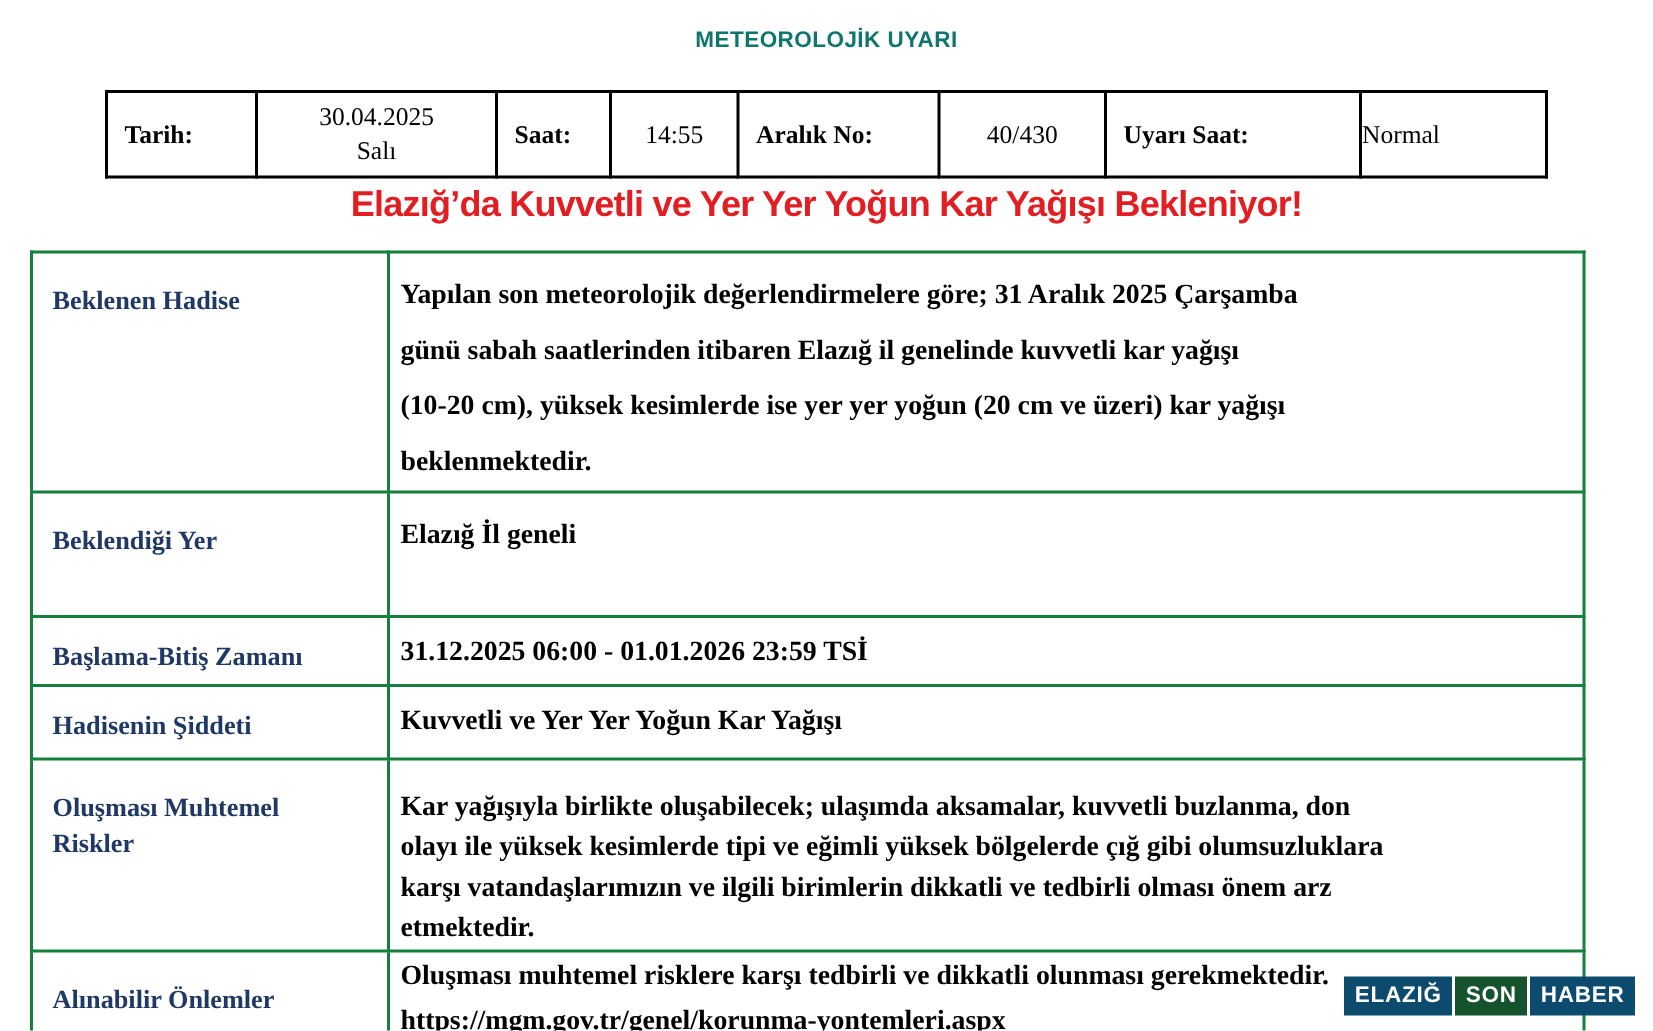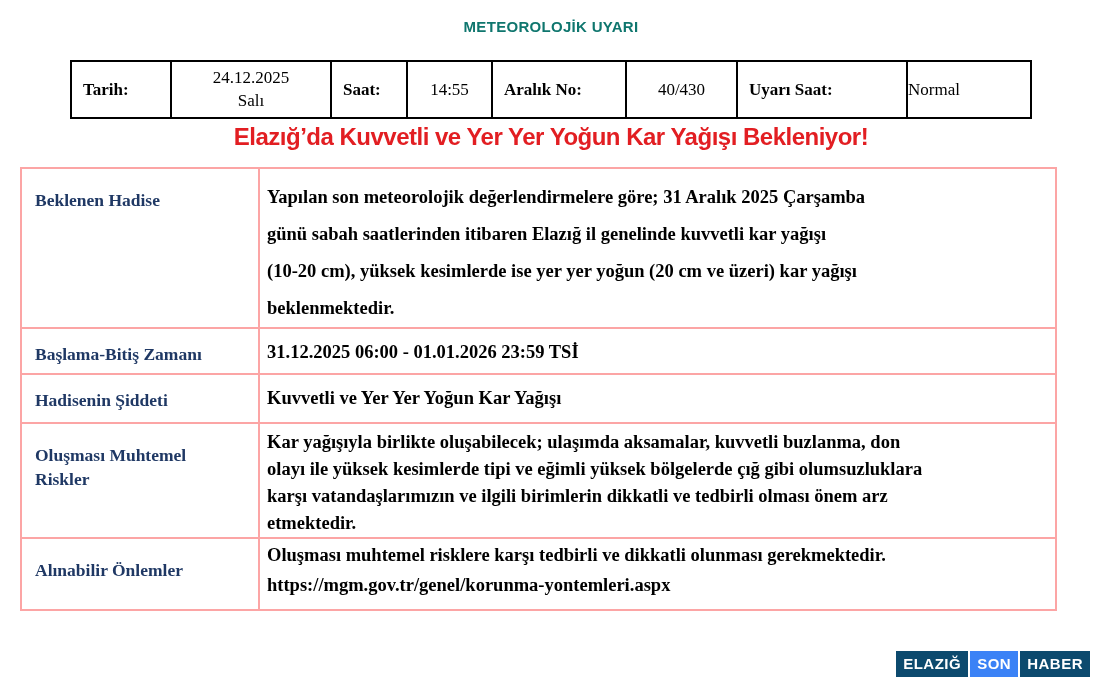--- a/index.html
+++ b/index.html
@@ -42,53 +42,53 @@
     font-weight: bold; font-size: 24px;
     color: #e21e22; letter-spacing: -0.5px;
   }
   
   .details-table {
     position: absolute; left: 20px; top: 167px;
     width: 1035px;
     border-collapse: collapse; table-layout: fixed;
   }
   .details-table td {
-    border: 2px solid #fca5a5;
+    border: 2px solid #15803d;
     vertical-align: top;
     overflow: hidden;
   }
   .label-cell {
     color: #1f3864;
     font-weight: bold;
     font-size: 17.5px;
     padding: 20px 14px 0 13px;
     line-height: 1.35;
   }
   .label-cell.mid { padding-top: 14px; }
   .value-cell {
     font-weight: bold;
     font-size: 18.5px;
     color: #000;
     padding: 8px 12px 0 7px;
   }
   .value-wide { line-height: 37px; padding-top: 10px; margin-top: 26px; }
-  .value-tight { line-height: 27px; padding-top: 5px; }
+  .value-tight { line-height: 27px; padding-top: 18px; }
   .value-mid { padding-top: 13px; }
   .measure-url { margin-top: 9px; }
   
   .site-logo {
     position: absolute; top: 651px; right: 12px;
     display: flex; gap: 2px;
     font-family: "Liberation Sans", sans-serif;
     font-weight: bold; font-size: 15px;
     color: #fff; z-index: 5;
   }
   .logo-seg { padding: 4px 7px 5px 7px; letter-spacing: 0.5px; }
   .logo-navy { background: #0c4a6e; }
-  .logo-red  { background: #3b82f6; }
+  .logo-red  { background: #14532d; }
 </style>
 </head>
 <body>
 
 <div>
 
   <div class="doc-title">METEOROLOJİK UYARI</div>
 
   <table class="meta-table">
     <colgroup>
@@ -97,21 +97,21 @@
       <col style="width:76px">
         <col style="width:85px">
       <col style="width:134px">
         <col style="width:111px">
       <col style="width:170px">
         <col style="width:124px">
     </colgroup>
     <tbody>
         <tr>
       <td class="meta-label">Tarih:</td>
-      <td class="meta-val-center pre">24.12.2025
+      <td class="meta-val-center pre">30.04.2025
 Salı</td>
       <td class="meta-label">Saat:</td>
       <td class="meta-val-center">14:55</td>
       <td class="meta-label">Aralık No:</td>
       <td class="meta-val-center">40/430</td>
       <td class="meta-label">Uyarı Saat:</td>
       <td class="meta-val-left">Normal</td>
     </tr>
   </tbody>
     </table>
@@ -123,20 +123,24 @@
       <col style="width:238px">
         <col style="width:797px">
     </colgroup>
     <tbody>
         <tr style="height:148px">
       <td class="label-cell">Beklenen Hadise</td>
       <td class="value-cell value-wide pre">Yapılan son meteorolojik değerlendirmelere göre; 31 Aralık 2025 Çarşamba
 günü sabah saatlerinden itibaren Elazığ il genelinde kuvvetli kar yağışı
 (10-20 cm), yüksek kesimlerde ise yer yer yoğun (20 cm ve üzeri) kar yağışı
 beklenmektedir.</td>
+    </tr>
+    <tr style="height:83px">
+      <td class="label-cell">Beklendiği Yer</td>
+      <td class="value-cell" style="padding-top:18px">Elazığ İl geneli</td>
     </tr>
     <tr style="height:46px">
       <td class="label-cell mid">Başlama-Bitiş Zamanı</td>
       <td class="value-cell value-mid">31.12.2025 06:00 - 01.01.2026 23:59 TSİ</td>
     </tr>
     <tr style="height:49px">
       <td class="label-cell mid">Hadisenin Şiddeti</td>
       <td class="value-cell value-mid">Kuvvetli ve Yer Yer Yoğun Kar Yağışı</td>
     </tr>
     <tr style="height:108px">

